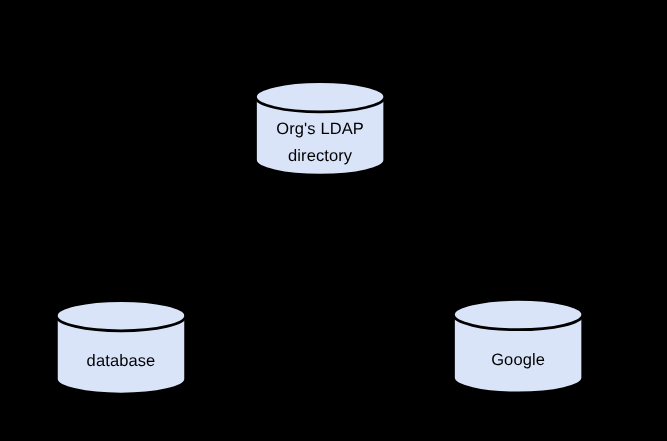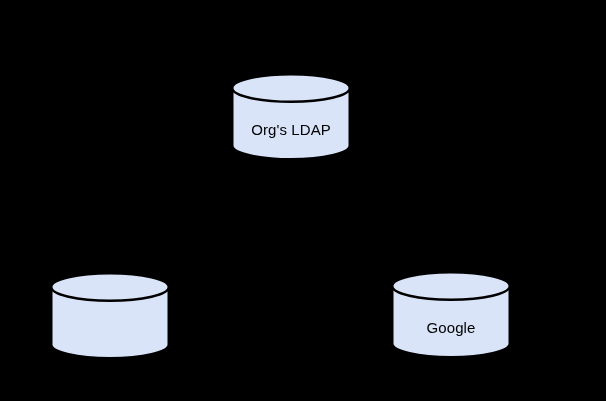--- a/index.html
+++ b/index.html
@@ -43,47 +43,49 @@
     align-items: center;
     justify-content: center;
     text-align: left;
     font-size: 15px;
     line-height: 24px;
     color: #000000;
     letter-spacing: 0.1px;
   }
   #node-ldap   { left: 231px; top: 73px;  }
   #node-emm    { left: 50px;  top: 272px; }
-  #node-google { left: 391px; top: 271px; }
+  #node-google { left: 411px; top: 271px; }
 </style>
 </head>
 <body>
 
 <div class="canvas">
 
   <div class="node" id="node-ldap">
     <svg viewBox="0 0 120 88" aria-hidden="true">
       <path d="M1.25,15 L1.25,72.5 A58.75,13.75 0 0 0 118.75,72.5 L118.75,15 Z" stroke-width="2.5" fill="#d9e4f8"></path>
       <path d="M1.25,15 L1.25,72.5 A58.75,13.75 0 0 0 118.75,72.5 L118.75,15 Z" fill="none" stroke-width="2.5" stroke="#000000"></path>
       <ellipse cx="60" cy="15" rx="58.75" ry="13.75" stroke-width="2.5" fill="#d9e4f8"></ellipse>
       <ellipse cx="60" cy="15" rx="58.75" ry="13.75" fill="none" stroke-width="2.5" stroke="#000000"></ellipse>
     </svg>
     <div class="label">
       <span>Org's LDAP</span>
+      <span>directory</span>
     </div>
   </div>
 
   <div class="node" id="node-emm">
     <svg viewBox="0 0 120 88" aria-hidden="true">
       <path d="M1.25,15 L1.25,72.5 A58.75,13.75 0 0 0 118.75,72.5 L118.75,15 Z" stroke-width="2.5" fill="#d9e4f8"></path>
       <path d="M1.25,15 L1.25,72.5 A58.75,13.75 0 0 0 118.75,72.5 L118.75,15 Z" fill="none" stroke-width="2.5" stroke="#000000"></path>
       <ellipse cx="60" cy="15" rx="58.75" ry="13.75" stroke-width="2.5" fill="#d9e4f8"></ellipse>
       <ellipse cx="60" cy="15" rx="58.75" ry="13.75" fill="none" stroke-width="2.5" stroke="#000000"></ellipse>
     </svg>
     <div class="label">
+      <span>database</span>
     </div>
   </div>
 
   <div class="node" id="node-google">
     <svg viewBox="0 0 120 88" aria-hidden="true">
       <path d="M1.25,15 L1.25,72.5 A58.75,13.75 0 0 0 118.75,72.5 L118.75,15 Z" stroke-width="2.5" fill="#d9e4f8"></path>
       <path d="M1.25,15 L1.25,72.5 A58.75,13.75 0 0 0 118.75,72.5 L118.75,15 Z" fill="none" stroke-width="2.5" stroke="#000000"></path>
       <ellipse cx="60" cy="15" rx="58.75" ry="13.75" stroke-width="2.5" fill="#d9e4f8"></ellipse>
       <ellipse cx="60" cy="15" rx="58.75" ry="13.75" fill="none" stroke-width="2.5" stroke="#000000"></ellipse>
     </svg>

